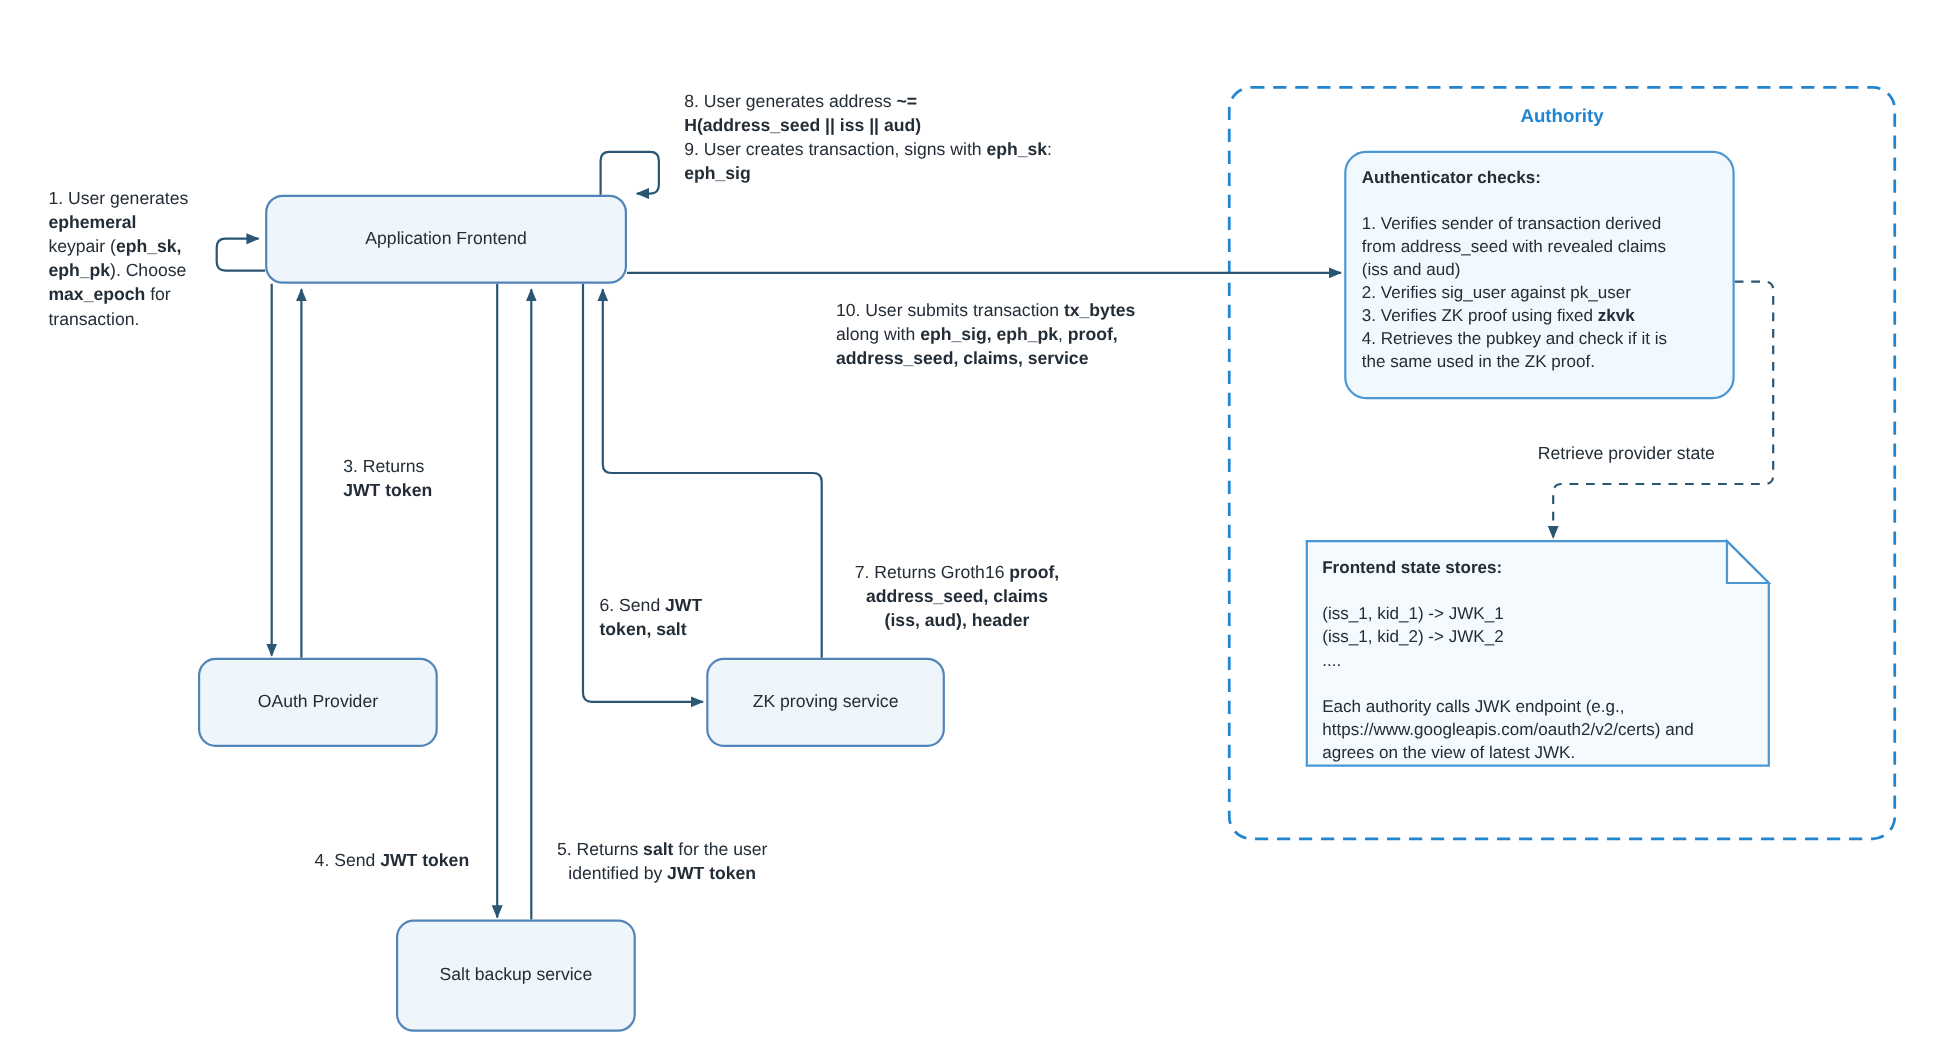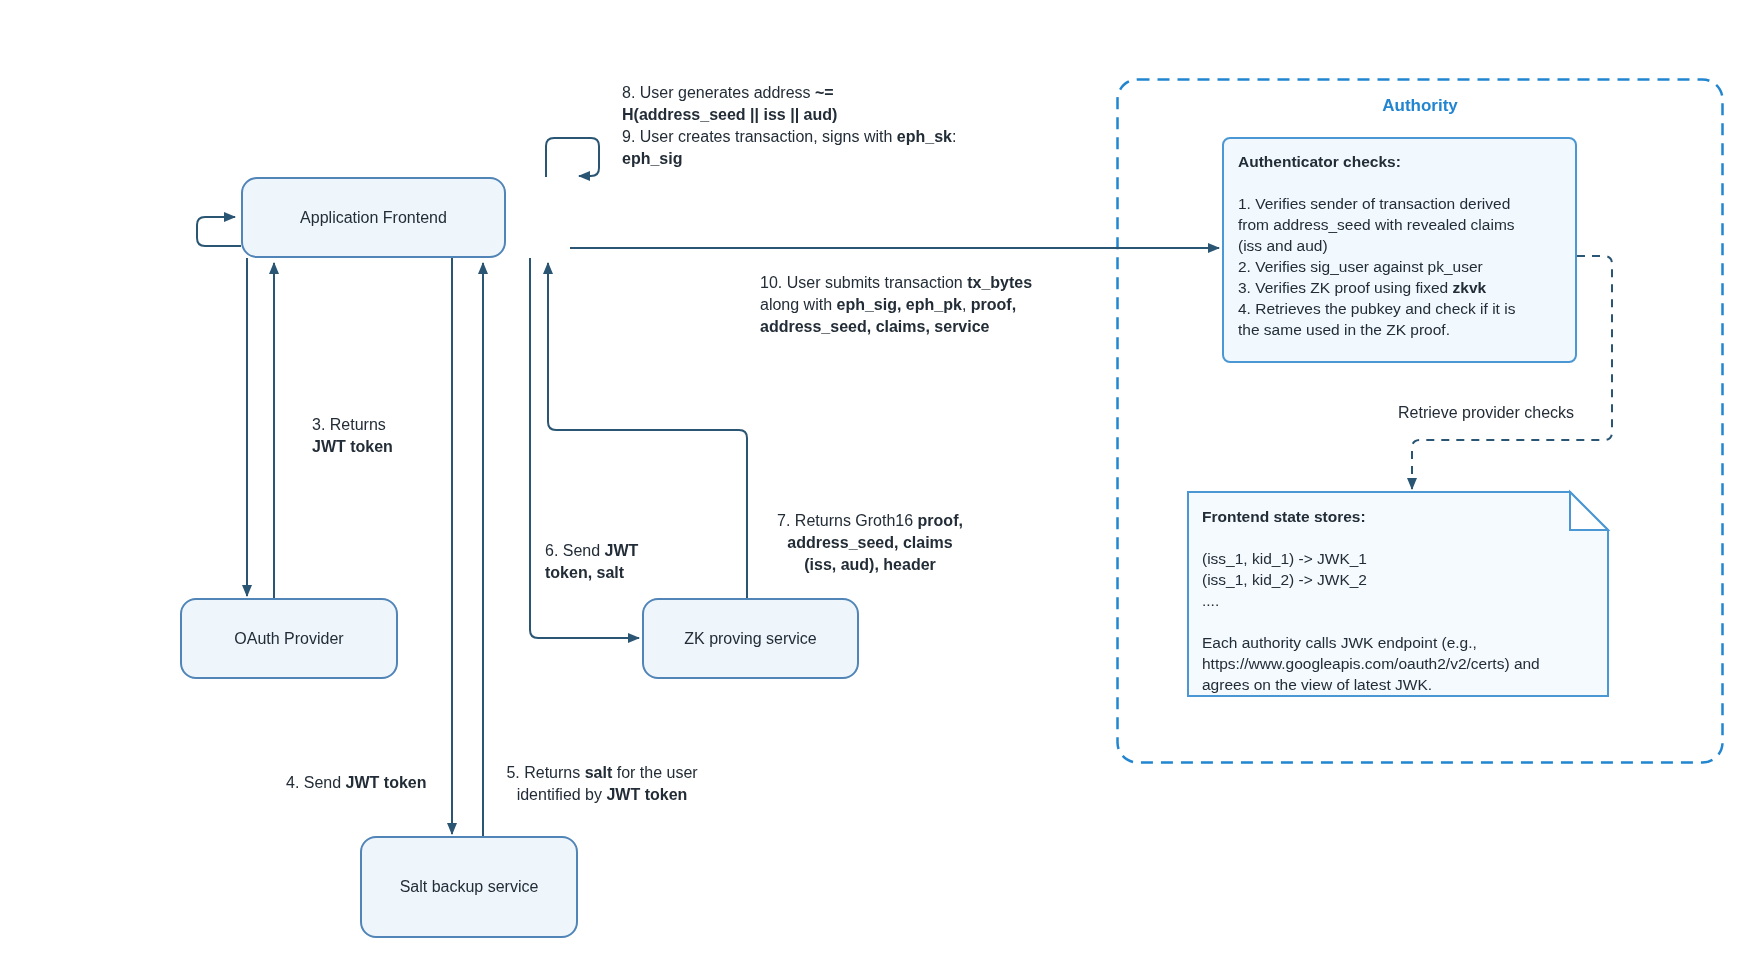--- a/index.html
+++ b/index.html
@@ -10,21 +10,21 @@
     color:#232d37;
   }
   #stage{position:absolute;inset:0;}
   svg.layer{position:absolute;left:0;top:0;pointer-events:none;}
   .node{
     position:absolute;display:flex;align-items:center;justify-content:center;
     background:#eef5fb;border:2px solid #5185b8;border-radius:16px;
     font-size:16px;text-align:center;box-sizing:border-box;
   }
   .panel{
-    position:absolute;background:#f2f9fe;border:2px solid #4a97d3;border-radius:8px;
+    position:absolute;background:#f2f9fe;border:2px solid #4a97d3;border-radius:20px;
     box-sizing:border-box;padding:12px 14px;font-size:15.5px;line-height:21px;
   }
   .panel .panel-title{font-weight:bold;margin-bottom:21px;}
   .note-text{
     position:absolute;box-sizing:border-box;padding:10px 12px;
     font-size:15.5px;line-height:21px;background:transparent;
   }
   .note-text .panel-title{font-weight:bold;margin-bottom:21px;}
   .ann{position:absolute;font-size:16px;line-height:22px;}
   .ann.center{text-align:center;}
@@ -65,21 +65,21 @@
 
     <path d="M747,598 V438 Q747,430 739,430 H556 Q548,430 548,422 V263" fill="none" stroke="#2a5674" stroke-width="2" marker-end="url(#arr)"></path>
 
     <path d="M570,248 H1219" fill="none" stroke="#2a5674" stroke-width="2" marker-end="url(#arr)"></path>
 
     <path d="M1577,256 H1604 Q1612,256 1612,264 V432 Q1612,440 1604,440 H1420 Q1412,440 1412,448 V489" fill="none" stroke="#2a5674" stroke-width="2" stroke-dasharray="8 7" marker-end="url(#arr)"></path>
   </svg>
 
   <div class="authority-label" style="left:1117px;top:96px;width:606px;">Authority</div>
 
-  <div class="node" style="left:241px;top:177px;width:265px;height:81px;">
+  <div class="node" style="left:241px;top:177px;width:329px;height:81px;">
     <span>Application Frontend</span>
   </div>
   <div class="node" style="left:642px;top:598px;width:217px;height:81px;">
     <span>ZK proving service</span>
   </div>
   <div class="node" style="left:180px;top:598px;width:218px;height:81px;">
     <span>OAuth Provider</span>
   </div>
   <div class="node" style="left:360px;top:836px;width:218px;height:102px;">
     <span>Salt backup service</span>
@@ -88,22 +88,23 @@
   <div class="panel" style="left:1222px;top:137px;width:355px;height:226px;">
     <div class="panel-title">Authenticator checks:</div>
     <div>1. Verifies sender of transaction derived<br>from address_seed with revealed claims<br>(iss and aud)<br>2. Verifies sig_user against pk_user<br>3. Verifies ZK proof using fixed <b>zkvk</b><br>4. Retrieves the pubkey and check if it is<br>the same used in the ZK proof.</div>
   </div>
 
   <div class="note-text" style="left:1190px;top:496px;width:414px;height:198px;">
     <div class="panel-title">Frontend state stores:</div>
     <div>(iss_1, kid_1) -&gt; JWK_1<br>(iss_1, kid_2) -&gt; JWK_2<br>....<br><br>Each authority calls JWK endpoint (e.g.,<br>https://www.googleapis.com/oauth2/v2/certs) and<br>agrees on the view of latest JWK.</div>
   </div>
 
-  <div class="ann" style="left:1398px;top:402px;width:240px;">Retrieve provider checks</div>
+  <div class="ann" style="left:1398px;top:402px;width:240px;">Retrieve provider state</div>
 
+  <div class="ann" style="left:44px;top:170px;width:210px;">1. User generates<br><b>ephemeral</b><br>keypair (<b>eph_sk,</b><br><b>eph_pk</b>). Choose<br><b>max_epoch</b> for<br>transaction.</div>
   <div class="ann" style="left:622px;top:82px;width:430px;">8. User generates address <b>~=</b><br><b>H(address_seed || iss || aud)</b><br>9. User creates transaction, signs with <b>eph_sk</b>:<br><b>eph_sig</b></div>
   <div class="ann" style="left:760px;top:272px;width:340px;">10. User submits transaction <b>tx_bytes</b><br>along with <b>eph_sig, eph_pk</b>, <b>proof,</b><br><b>address_seed, claims, service</b></div>
   <div class="ann" style="left:312px;top:414px;width:140px;">3. Returns<br><b>JWT token</b></div>
   <div class="ann" style="left:545px;top:540px;width:150px;">6. Send <b>JWT</b><br><b>token, salt</b></div>
   <div class="ann center" style="left:750px;top:478px;width:240px;margin-top:32px;">7. Returns Groth16 <b>proof,</b><br><b>address_seed, claims</b><br><b>(iss, aud), header</b></div>
   <div class="ann" style="left:286px;top:772px;width:220px;">4. Send <b>JWT token</b></div>
   <div class="ann center" style="left:482px;top:762px;width:240px;">5. Returns <b>salt</b> for the user<br>identified by <b>JWT token</b></div>
 
 </div>
 

